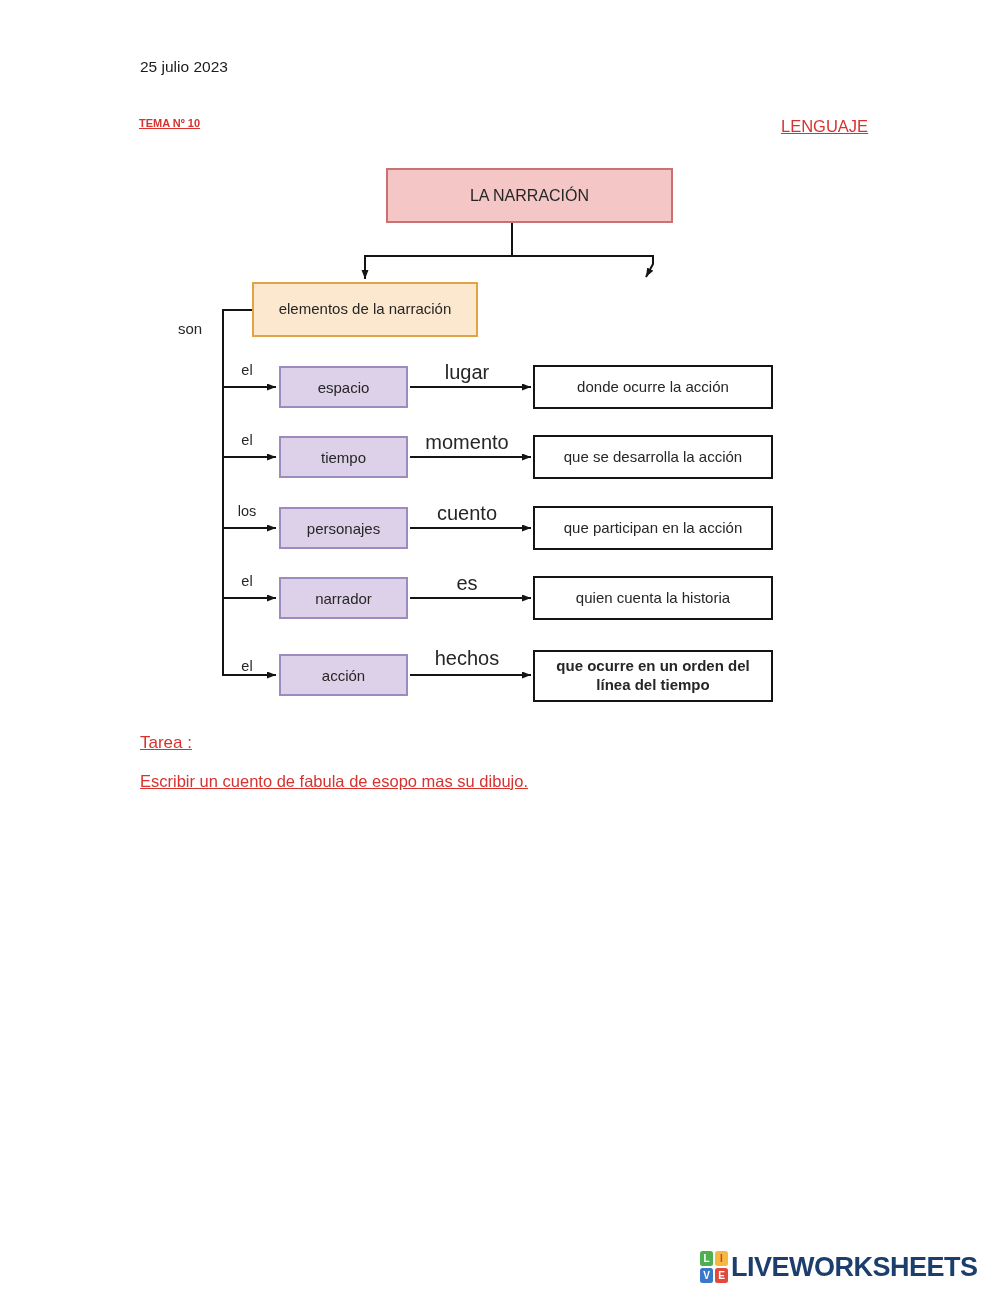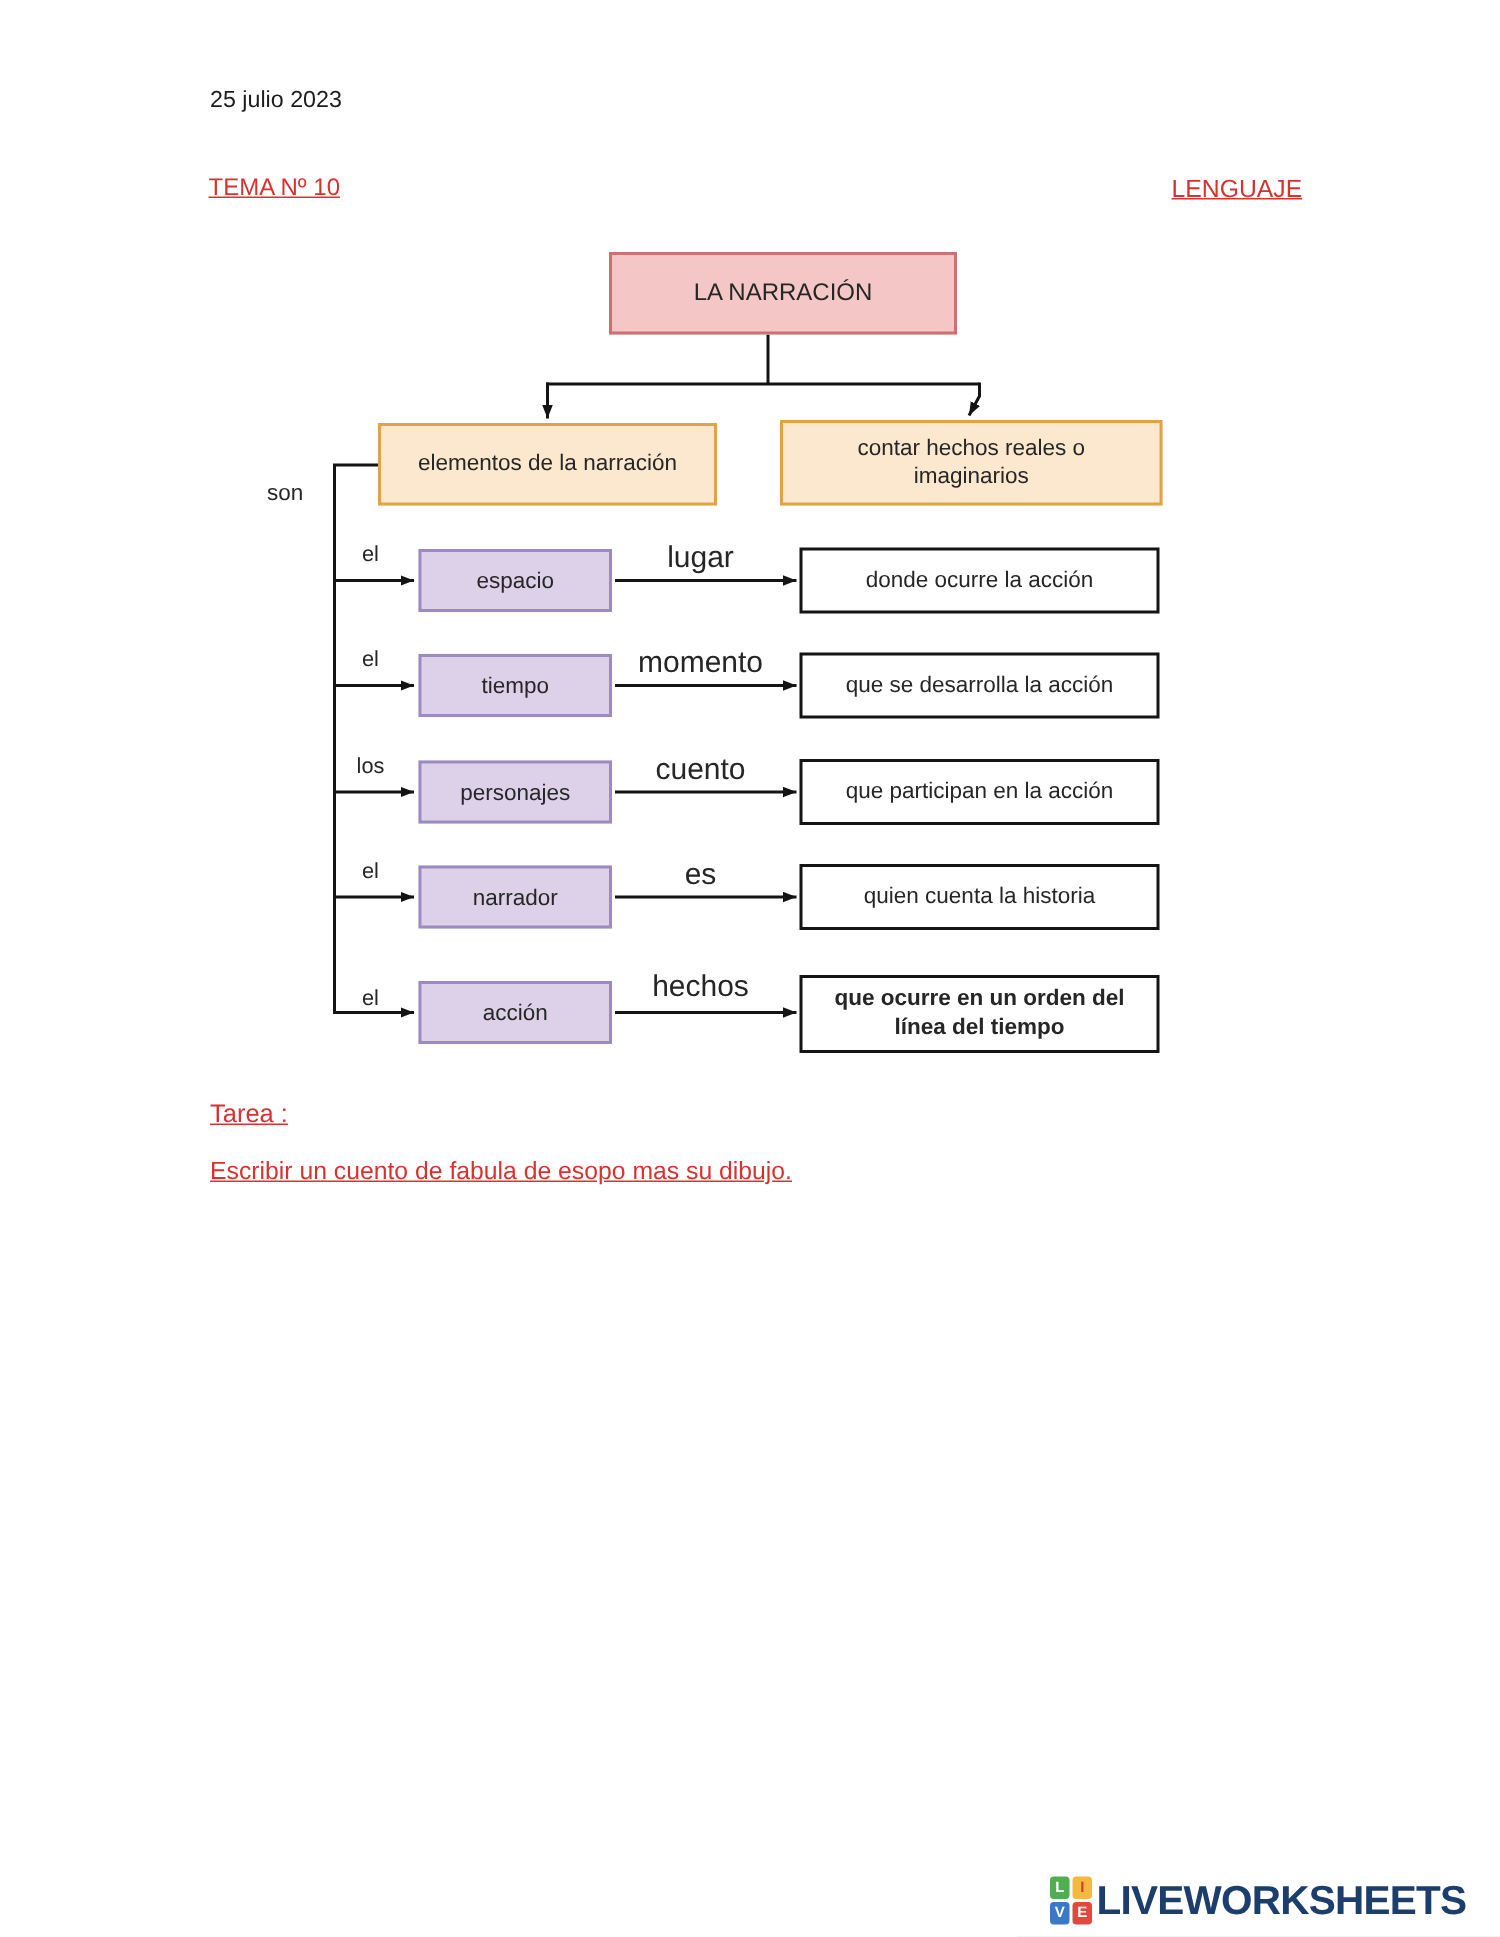--- a/index.html
+++ b/index.html
@@ -8,27 +8,27 @@
     width:1000px;height:1291px;
     margin:0 auto;
     background:#ffffff;
     font-family:"Liberation Sans", sans-serif;
     color:#1f1f1f;
     overflow:hidden;
   }
   .abs{position:absolute;}
   
   .date{left:140px;top:58px;font-size:15.5px;color:#1c1c1c;}
-  .topic{left:139px;top:117px;font-size:16px;color:#d8322f;text-decoration:underline;font-weight:400;}
+  .topic{left:139px;top:117px;font-size:11px;color:#d8322f;text-decoration:underline;font-weight:700;}
   .subject{left:781px;top:117px;font-size:16.5px;color:#d8322f;text-decoration:underline;font-weight:500;}
 
   
   .dbox{display:flex;align-items:center;justify-content:center;text-align:center;
         font-size:15px;color:#262626;line-height:1.25;box-sizing:border-box;}
-  .root-box{left:406px;top:168px;width:232px;height:55px;
+  .root-box{left:386px;top:168px;width:287px;height:55px;
         background:#f4c6c6;border:2px solid #cb7171;font-size:16px;}
   .branch-left{left:252px;top:282px;width:226px;height:55px;
         background:#fce8ce;border:2px solid #dfa446;}
   .branch-right{left:520px;top:280px;width:255px;height:57px;
         background:#fce8ce;border:2px solid #dfa446;padding:0 14px;}
   .son{left:178px;top:320px;font-size:15px;color:#262626;}
 
   .drow{position:absolute;left:0;width:1000px;height:0;}
   .article{position:absolute;left:230px;top:-25px;width:34px;text-align:center;font-size:14.5px;color:#262626;}
   .pbox{position:absolute;left:279px;top:-21px;width:129px;height:42px;
@@ -94,21 +94,20 @@
       <path d="M410,675 L531,675" marker-end="url(#arr)"></path>
     </g>
   </svg>
 
   <div class="abs date">25 julio 2023</div>
   <div class="abs topic">TEMA Nº 10</div>
   <div class="abs subject">LENGUAJE</div>
 
   <div class="abs dbox root-box">LA NARRACIÓN</div>
   <div class="abs dbox branch-left">elementos de la narración</div>
-  <div class="abs dbox branch-right">contar hechos reales o imaginarios</div>
   <div class="abs son">son</div>
 
   <div class="drow" style="top:387px;">
     <span class="article">el</span>
     <div class="pbox">espacio</div>
     <span class="rel">lugar</span>
     <div class="wbox">donde ocurre la acción</div>
   </div>
 
   <div class="drow" style="top:457px;">

